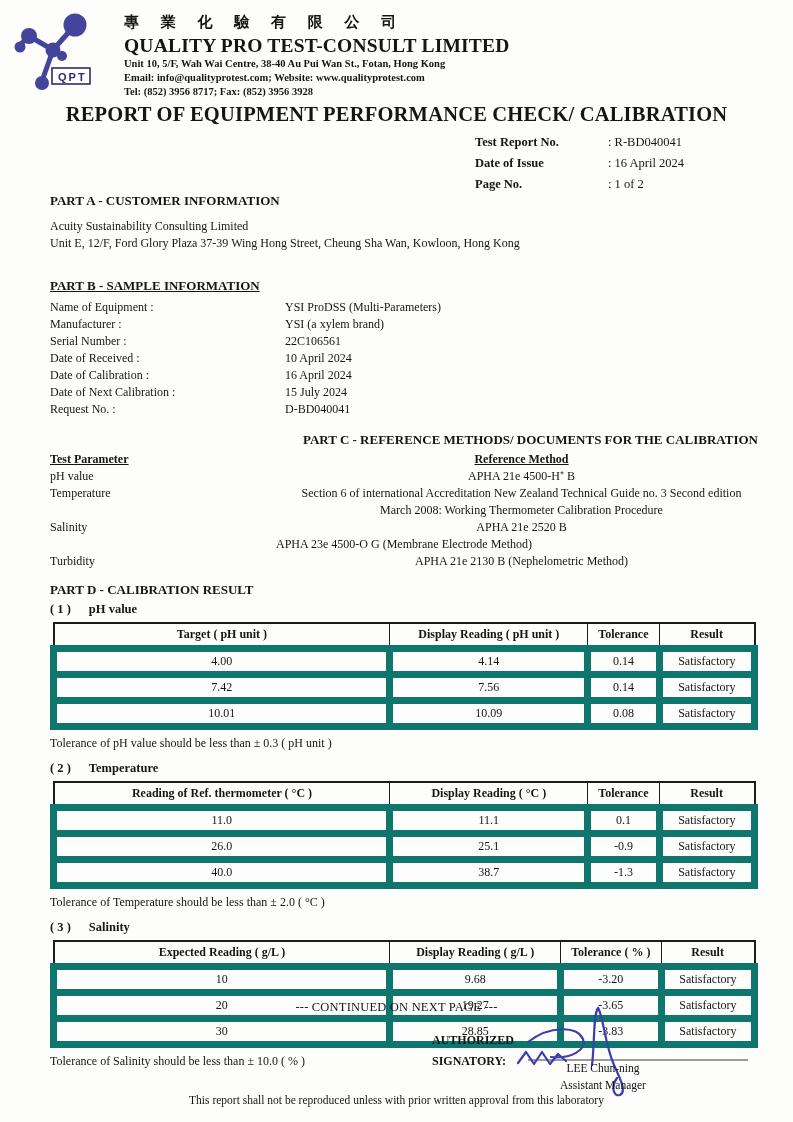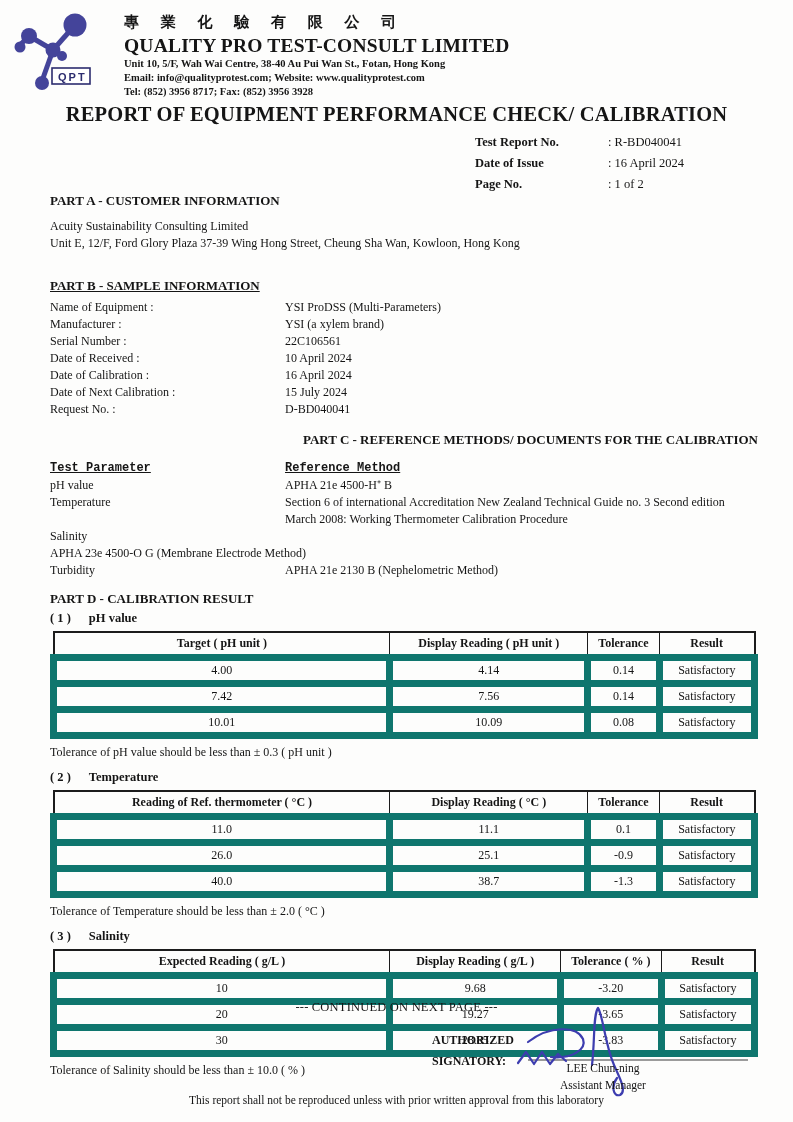--- a/index.html
+++ b/index.html
@@ -29,23 +29,23 @@
   
   .content{position:absolute;left:50px;top:193px;width:708px;font-size:12px;}
   .part-h{font-size:13px;font-weight:700;line-height:16px;}
   .pa-lines{margin-top:9px;line-height:17px;}
   .pb{margin-top:26px;text-decoration:underline;}
   #fields{margin-top:5px;}
   .fieldrow{display:flex;height:17px;line-height:17px;}
   .fl{width:235px;flex:none;}
   .pc{margin-top:14px;text-align:right;}
   .crow{display:flex;line-height:17px;}
-  .chead{margin-top:12px;font-family:Liberation Mono, monospace;}
+  .chead{margin-top:3px;}
   .cp{width:235px;flex:none;}
-  .cm{flex:1;}
+  .cm{flex:1;text-align:center;}
   .u{font-weight:700;text-decoration:underline;}
   .pd{margin-top:12px;}
   .dsec{margin-bottom:10px;}
   .dsec-label{display:flex;font-size:12.5px;font-weight:700;line-height:15px;margin:4px 0 5px 0;}
   .dsec-num{margin-right:18px;}
   table.cal{width:100%;border-collapse:collapse;border:2px solid #1c1c1c;table-layout:fixed;}
   table.cal th{font-size:12px;font-weight:700;height:21px;border:1px solid #1c1c1c;
     border-bottom:2px solid #1c1c1c;text-align:center;padding:0;}
   table.cal td{font-size:12px;height:19px;border:7px solid #0f766e;text-align:center;padding:0;}
   .dnote{margin-top:6px;line-height:15px;font-size:12px;}
@@ -156,20 +156,21 @@
         <div class="crow">
           <span class="cp">pH value</span>
           <span class="cm">APHA 21e 4500-H⁺ B</span>
         </div>
         <div class="crow">
           <span class="cp">Temperature</span>
           <span class="cm">Section 6 of international Accreditation New Zealand Technical Guide no. 3 Second edition March 2008: Working Thermometer Calibration Procedure</span>
         </div>
         <div class="crow">
           <span class="cp">Salinity</span>
+          <span class="cm">APHA 21e 2520 B</span>
         </div>
         <div class="crow">
           <span class="cm">APHA 23e 4500-O G (Membrane Electrode Method)</span>
         </div>
         <div class="crow">
           <span class="cp">Turbidity</span>
           <span class="cm">APHA 21e 2130 B (Nephelometric Method)</span>
         </div>
       </div>
 

